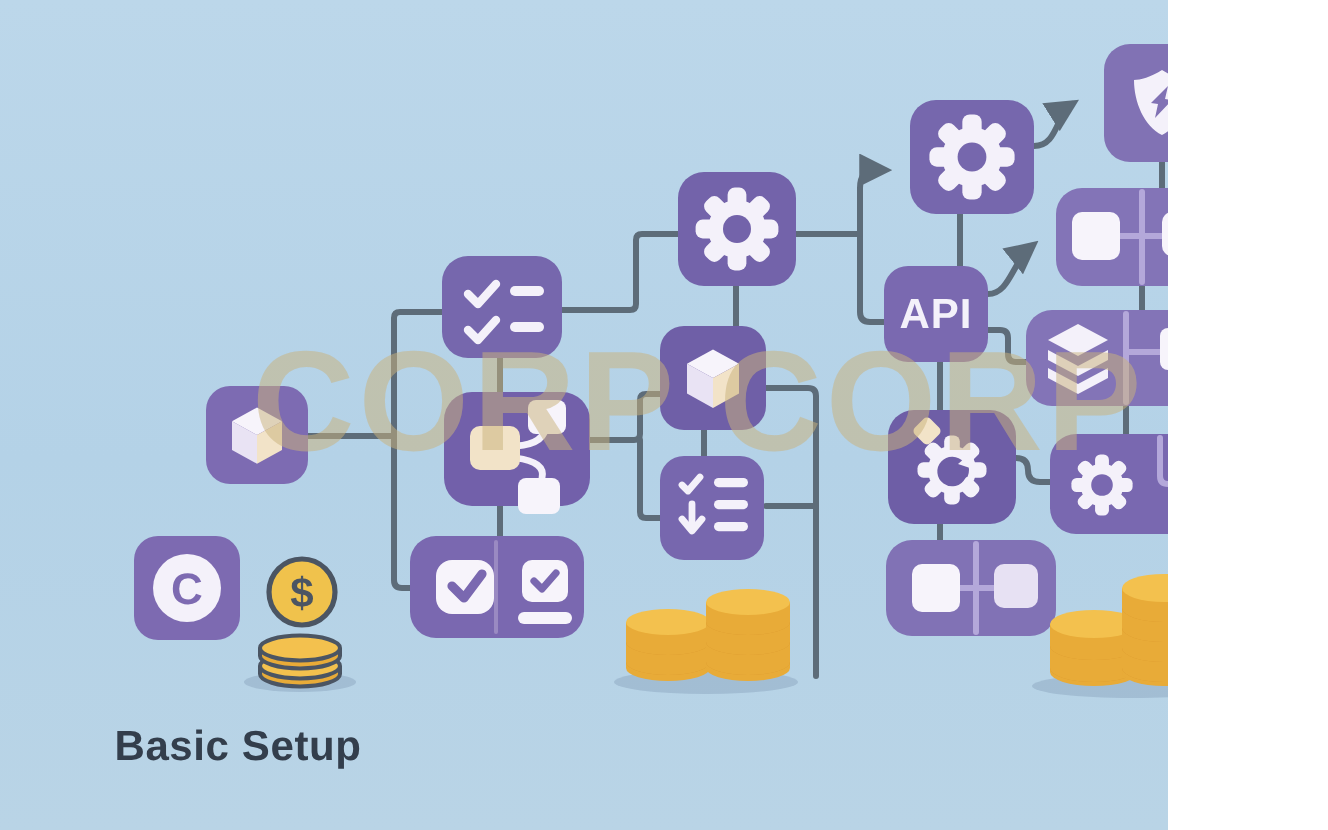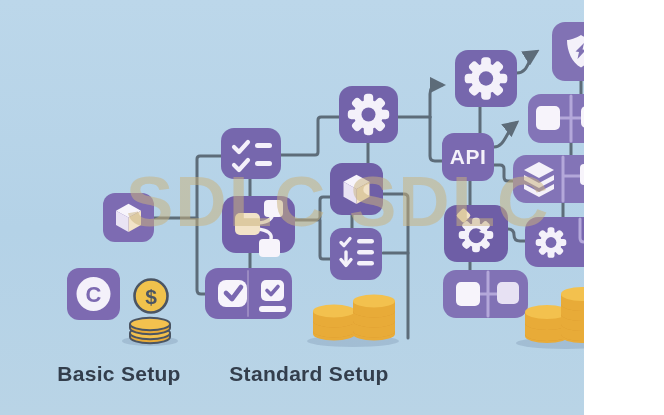--- a/index.html
+++ b/index.html
@@ -249,16 +249,15 @@
           <ellipse cx="582" cy="314" rx="21" ry="7" fill="#d8962f"></ellipse>
         <path d="M561,304 v10 a21,7 0 0 0 42,0 v-10" fill="#e8ab38"></path>
           <ellipse cx="582" cy="304" rx="21" ry="7" fill="#d8962f"></ellipse>
         <path d="M561,294 v10 a21,7 0 0 0 42,0 v-10" fill="#e8ab38"></path>
           <ellipse cx="582" cy="294" rx="21" ry="7" fill="#f3c14e"></ellipse>
       </g>
     </g>
   </svg>
 
   <div class="label" style="left:39px;top:362px;width:160px;">Basic Setup</div>
-  <div class="label" style="left:229px;top:362px;width:160px;">Standard Setup</div>
-
-  <div id="watermark">SDLC SDLC</div>
+
+  <div id="watermark">CORP CORP</div>
 </div>
 
 </body></html>

